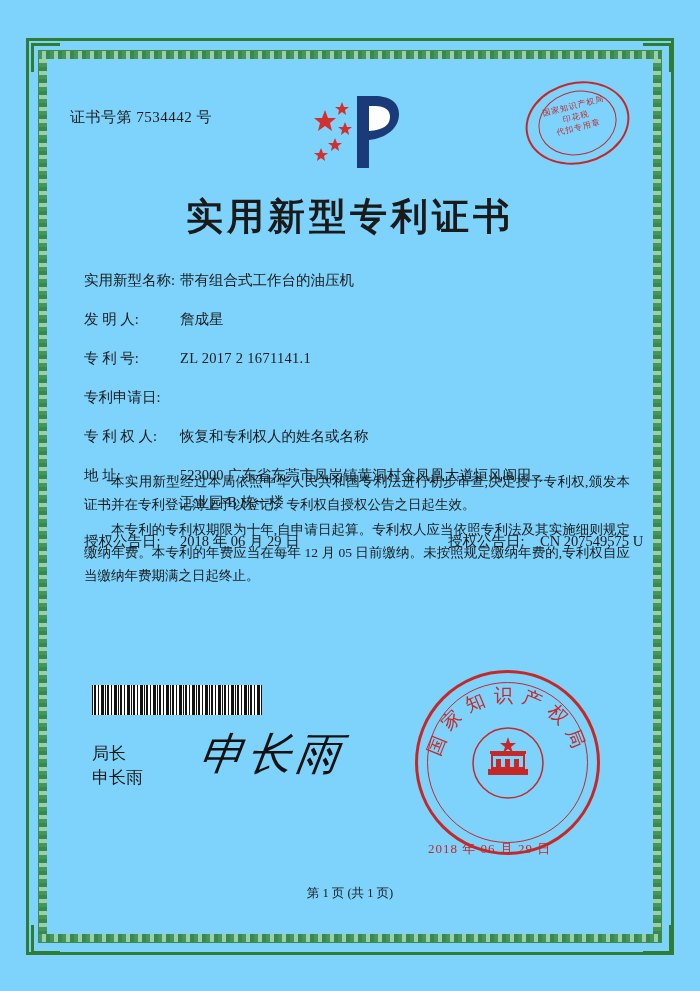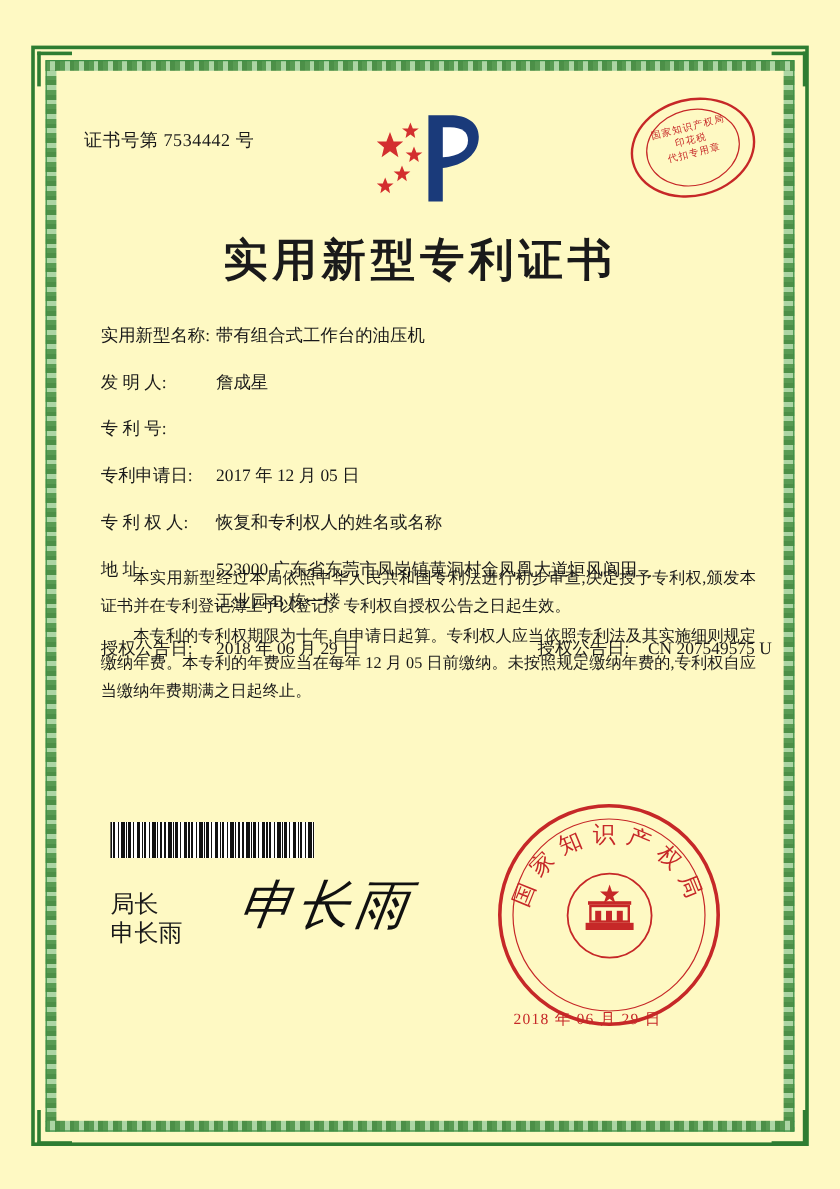--- a/index.html
+++ b/index.html
@@ -12,21 +12,21 @@
     height: 991px;
     font-family: "Liberation Serif", serif;
     color: #1a1a1a;
     position: relative;
     overflow: hidden;
   }
 
   .page {
     position: absolute;
     inset: 0;
-    background: #fef9c3;
+    background: #7dd3fc;
   }
 
   
   .border-outer {
     position: absolute;
     left: 26px;
     top: 38px;
     width: 648px;
     height: 917px;
     border: 3px solid #2e7d32;
@@ -195,21 +195,21 @@
     background: repeating-linear-gradient(90deg,
       #111 0 1px, #fff 1px 2px, #111 2px 4px, #fff 4px 6px,
       #111 6px 7px, #fff 7px 9px, #111 9px 12px, #fff 12px 13px);
   }
 
   
   .sig-label {
     position: absolute;
     left: 22px;
     top: 672px;
-    font-size: 20px;
+    font-size: 17px;
     line-height: 24px;
   }
   .signature {
     position: absolute;
     left: 130px;
     top: 655px;
     font-size: 44px;
     font-family: "Liberation Serif", serif;
     font-style: italic;
     color: #111;
@@ -317,25 +317,25 @@
         <div class="fvalue">带有组合式工作台的油压机</div>
       </div>
 
       <div class="frow">
         <div class="flabel">发 明 人:</div>
         <div class="fvalue">詹成星</div>
       </div>
 
       <div class="frow">
         <div class="flabel">专 利 号:</div>
+        <div class="fvalue mono">ZL 2017 2 1671141.1</div>
       </div>
 
       <div class="frow">
         <div class="flabel">专利申请日:</div>
-        <div class="fvalue">2017 年 12 月 05 日</div>
       </div>
 
       <div class="frow">
         <div class="flabel">专 利 权 人:</div>
         <div class="fvalue">恢复和专利权人的姓名或名称</div>
       </div>
 
       <div class="frow">
         <div class="flabel">地    址:</div>
         <div class="fvalue">523000  广东省东莞市凤岗镇黄洞村金凤凰大道恒风阆田</div>
@@ -384,15 +384,16 @@
           <rect x="26" y="34" width="5" height="9" fill="#c62828"></rect>
           <rect x="35" y="34" width="5" height="9" fill="#c62828"></rect>
           <rect x="44" y="34" width="5" height="9" fill="#c62828"></rect>
           <rect x="20" y="26" width="36" height="3" fill="#c62828"></rect>
           <polygon points="38,12 40,18 46,18 41,22 43,28 38,24 33,28 35,22 30,18 36,18" fill="#c62828"></polygon>
         </svg>
       </div>
     </div>
     <div class="seal-date">2018 年 06 月 29 日</div>
 
+    <div class="footer">第 1 页 (共 1 页)</div>
 
   </div>
 </div>
 
 </body></html>

